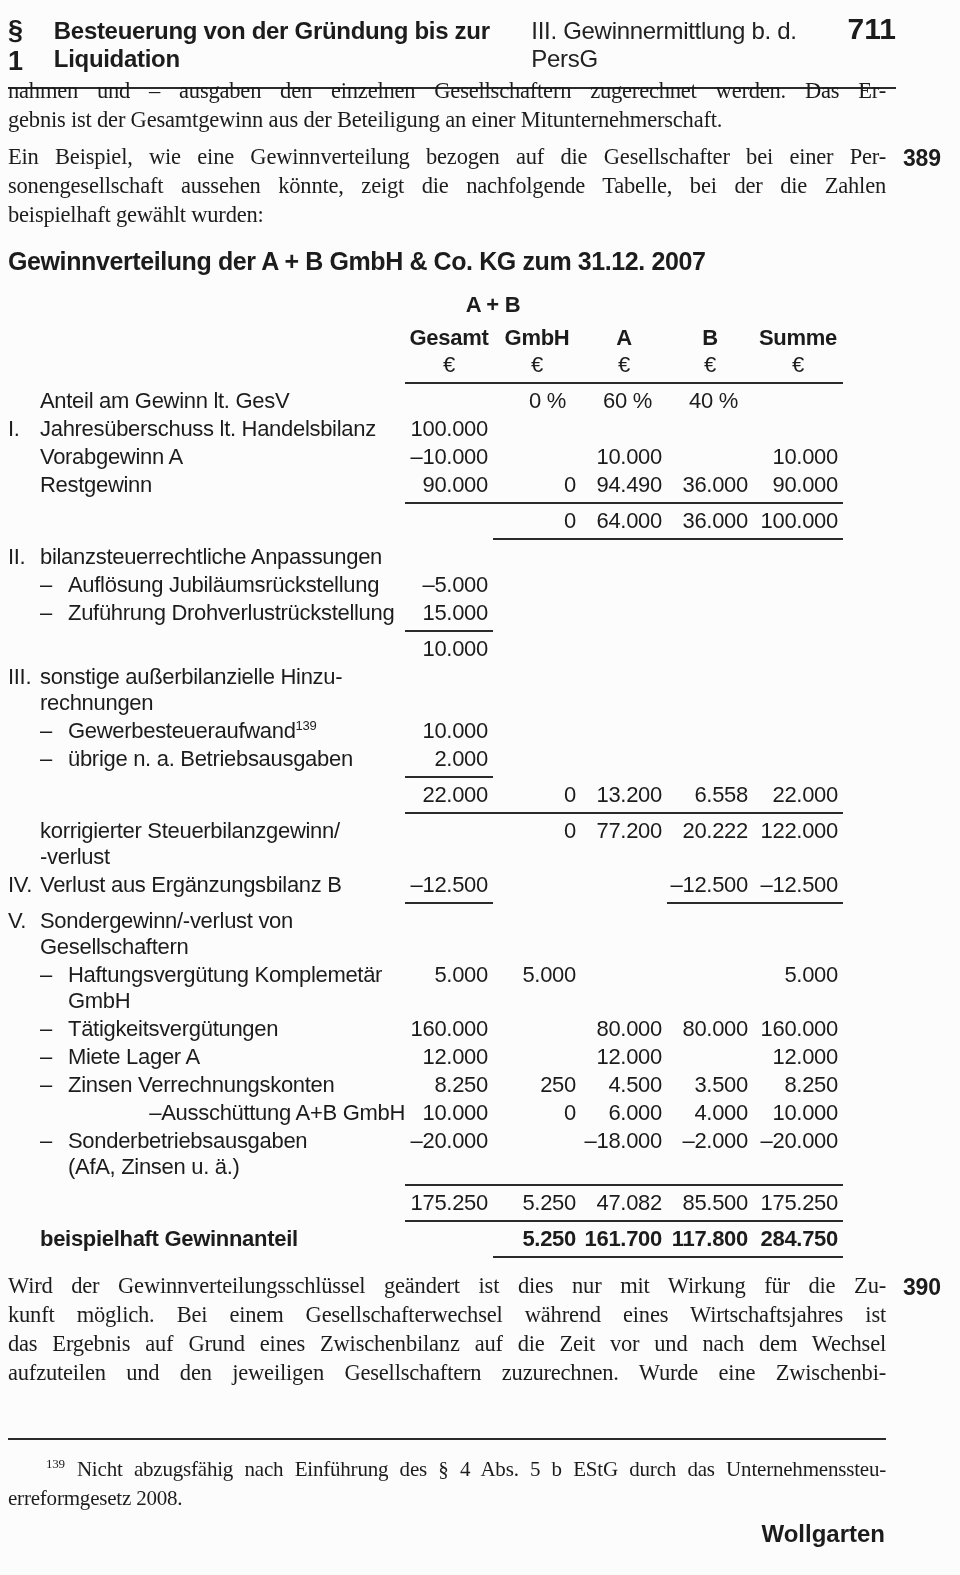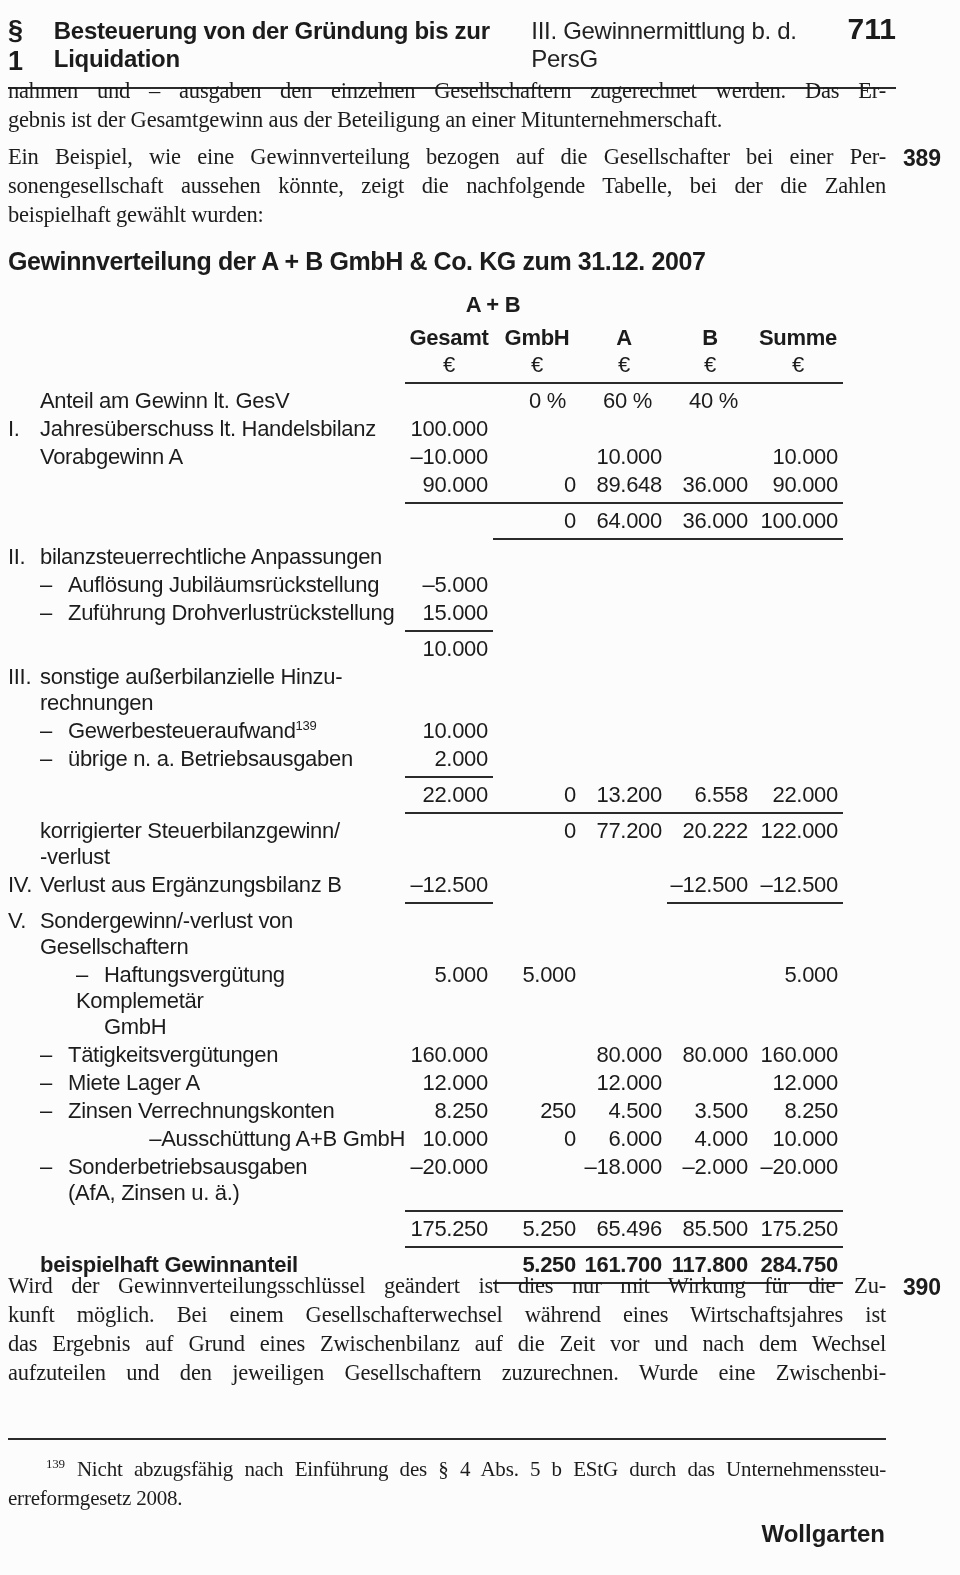--- a/index.html
+++ b/index.html
@@ -138,23 +138,26 @@
       <div class="t-val" style="grid-area: 6 / 6 / auto / 7;"></div>
       <div class="t-val" style="grid-area: 6 / 7 / auto / 8;"></div>
       <div class="t-label" style="grid-area: 7 / 2 / auto / 3;">
         <div><span>Vorabgewinn A</span></div>
       </div>
       <div class="t-val" style="grid-area: 7 / 3 / auto / 4;">–10.000</div>
       <div class="t-val" style="grid-area: 7 / 4 / auto / 5;"></div>
       <div class="t-val" style="grid-area: 7 / 5 / auto / 6;">10.000</div>
       <div class="t-val" style="grid-area: 7 / 6 / auto / 7;"></div>
       <div class="t-val" style="grid-area: 7 / 7 / auto / 8;">10.000</div>
+      <div class="t-label" style="grid-area: 8 / 2 / auto / 3;">
+        <div><span>Restgewinn</span></div>
+      </div>
       <div class="t-val" style="grid-area: 8 / 3 / auto / 4;">90.000</div>
       <div class="t-val" style="grid-area: 8 / 4 / auto / 5;">0</div>
-      <div class="t-val" style="grid-area: 8 / 5 / auto / 6;">89.648</div>
+      <div class="t-val" style="grid-area: 8 / 5 / auto / 6;">94.490</div>
       <div class="t-val" style="grid-area: 8 / 6 / auto / 7;">36.000</div>
       <div class="t-val" style="grid-area: 8 / 7 / auto / 8;">90.000</div>
       <div class="t-rule" style="grid-area: 9 / 3 / auto / 8;"></div>
       <div class="t-label" style="grid-area: 10 / 2 / auto / 3;"></div>
       <div class="t-val" style="grid-area: 10 / 3 / auto / 4;"></div>
       <div class="t-val" style="grid-area: 10 / 4 / auto / 5;">0</div>
       <div class="t-val" style="grid-area: 10 / 5 / auto / 6;">64.000</div>
       <div class="t-val" style="grid-area: 10 / 6 / auto / 7;">36.000</div>
       <div class="t-val" style="grid-area: 10 / 7 / auto / 8;">100.000</div>
       <div class="t-rule" style="grid-area: 11 / 4 / auto / 8;"></div>
@@ -247,21 +250,21 @@
       <div class="t-num" style="grid-area: 26 / 1 / auto / 2;">V.</div>
       <div class="t-label" style="grid-area: 26 / 2 / auto / 3;">
         <div><span>Sondergewinn/-verlust von</span></div>
         <div class="t-l2">Gesellschaftern</div>
       </div>
       <div class="t-val" style="grid-area: 26 / 3 / auto / 4;"></div>
       <div class="t-val" style="grid-area: 26 / 4 / auto / 5;"></div>
       <div class="t-val" style="grid-area: 26 / 5 / auto / 6;"></div>
       <div class="t-val" style="grid-area: 26 / 6 / auto / 7;"></div>
       <div class="t-val" style="grid-area: 26 / 7 / auto / 8;"></div>
-      <div class="t-label" style="grid-area: 27 / 2 / auto / 3; margin-left: 36px;">
+      <div class="t-label" style="grid-area: 27 / 2 / auto / 3;">
         <div><div class="dash" style="display: inline-block;">–</div><span>Haftungsvergütung Komplemetär</span></div>
         <div class="t-l2 t-l2-indent">GmbH</div>
       </div>
       <div class="t-val" style="grid-area: 27 / 3 / auto / 4;">5.000</div>
       <div class="t-val" style="grid-area: 27 / 4 / auto / 5;">5.000</div>
       <div class="t-val" style="grid-area: 27 / 5 / auto / 6;"></div>
       <div class="t-val" style="grid-area: 27 / 6 / auto / 7;"></div>
       <div class="t-val" style="grid-area: 27 / 7 / auto / 8;">5.000</div>
       <div class="t-label" style="grid-area: 28 / 2 / auto / 3;">
         <div><div class="dash" style="display: inline-block;">–</div><span>Tätigkeitsvergütungen</span></div>
@@ -301,21 +304,21 @@
       </div>
       <div class="t-val" style="grid-area: 32 / 3 / auto / 4;">–20.000</div>
       <div class="t-val" style="grid-area: 32 / 4 / auto / 5;"></div>
       <div class="t-val" style="grid-area: 32 / 5 / auto / 6;">–18.000</div>
       <div class="t-val" style="grid-area: 32 / 6 / auto / 7;">–2.000</div>
       <div class="t-val" style="grid-area: 32 / 7 / auto / 8;">–20.000</div>
       <div class="t-rule" style="grid-area: 33 / 3 / auto / 8;"></div>
       <div class="t-label" style="grid-area: 34 / 2 / auto / 3;"></div>
       <div class="t-val" style="grid-area: 34 / 3 / auto / 4;">175.250</div>
       <div class="t-val" style="grid-area: 34 / 4 / auto / 5;">5.250</div>
-      <div class="t-val" style="grid-area: 34 / 5 / auto / 6;">65.496</div>
+      <div class="t-val" style="grid-area: 34 / 5 / auto / 6;">47.082</div>
       <div class="t-val" style="grid-area: 34 / 6 / auto / 7;">85.500</div>
       <div class="t-val" style="grid-area: 34 / 7 / auto / 8;">175.250</div>
       <div class="t-rule" style="grid-area: 35 / 3 / auto / 8;"></div>
       <div class="t-label t-bold" style="grid-area: 36 / 2 / auto / 3;">
         <div><span>beispielhaft Gewinnanteil</span></div>
       </div>
       <div class="t-val t-bold" style="grid-area: 36 / 3 / auto / 4;"></div>
       <div class="t-val t-bold" style="grid-area: 36 / 4 / auto / 5;">5.250</div>
       <div class="t-val t-bold" style="grid-area: 36 / 5 / auto / 6;">161.700</div>
       <div class="t-val t-bold" style="grid-area: 36 / 6 / auto / 7;">117.800</div>

